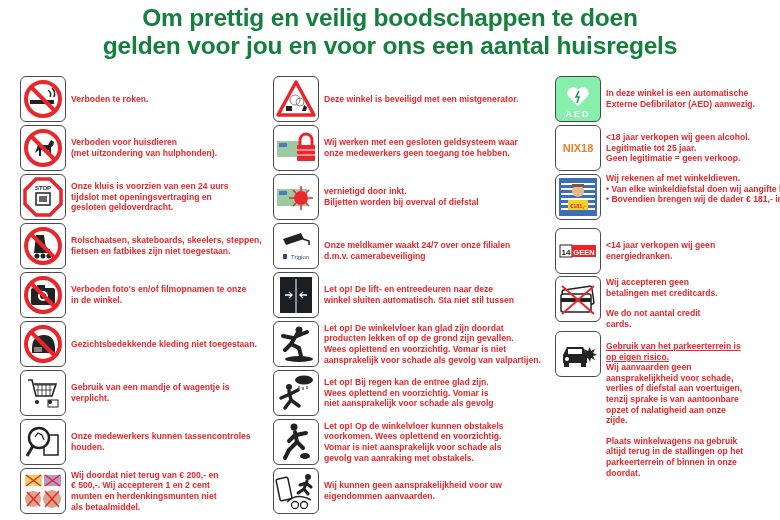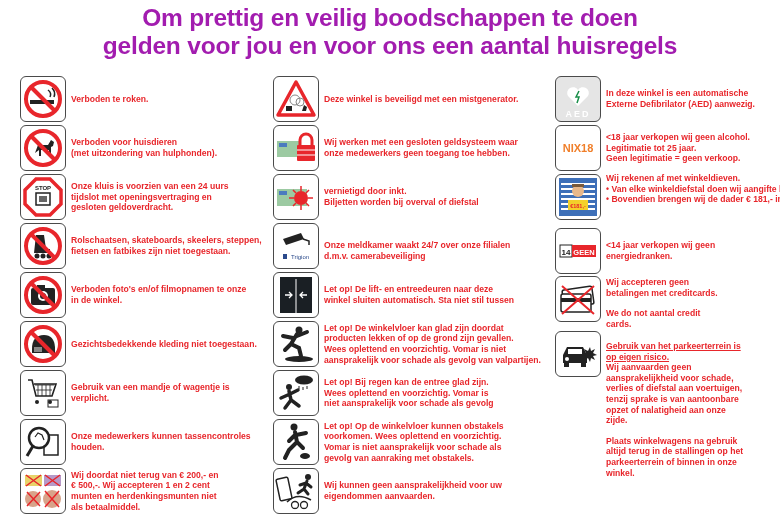--- a/index.html
+++ b/index.html
@@ -1,18 +1,18 @@
 <!DOCTYPE html>
 <html><head>
 <meta charset="utf-8">
 <style>
   * { box-sizing: border-box; margin: 0; padding: 0; }
   html, body { width: 780px; height: 520px; background: #ffffff; overflow: hidden; }
   body { font-family: "Liberation Sans", sans-serif; color: #e8262b; position: relative; }
-  .title { position: absolute; top: 4px; left: 0; width: 780px; text-align: center; font-weight: bold; font-size: 24.5px; line-height: 28px; color: #a21caf; letter-spacing: -0.2px; }
+  .title { position: absolute; top: 4px; left: 0; width: 780px; text-align: center; font-weight: bold; font-size: 24.5px; line-height: 28px; color: #15803d; letter-spacing: -0.2px; }
   .title div { white-space: nowrap; }
   .col { position: absolute; top: 76px; }
   .col.c1 { left: 20px; width: 250px; }
   .col.c2 { left: 273px; width: 275px; }
   .col.c3 { left: 555px; width: 225px; }
   .rule { position: absolute; display: flex; align-items: center; }
   .icon { width: 46px; height: 46px; border: 1.3px solid #4a4a4a; border-radius: 6px; background: #fff; flex: 0 0 46px; display: flex; align-items: center; justify-content: center; overflow: hidden; }
   .icon svg { width: 42px; height: 42px; display: block; }
   .txt { margin-left: 5px; font-size: 8.6px; line-height: 10.6px; font-weight: bold; color: #e8262b; white-space: nowrap; }
   .txt .line { display: block; }
@@ -308,21 +308,21 @@
     </div>
     <div class="txt">
         <span class="line">Wij kunnen geen aansprakelijkheid voor uw</span>
         <span class="line">eigendommen aanvaarden.</span>
       </div>
   </div>
 </div>
 
 <div class="col c3">
   <div class="rule" style="top:0">
-    <div class="icon" style="background:#e5e5e5">
+    <div class="icon" style="background:#86efac">
       <svg viewBox="0 0 42 42">
           <path d="M21 28 l-10-10 a5 5 0 0 1 10-6 a5 5 0 0 1 10 6 z" fill="#fff"></path>
           <path d="M22 13 l-3 6 h3 l-2 6" stroke="#1a8f4a" stroke-width="1.5" fill="none"></path>
           <text x="21" y="39" font-size="9" font-weight="bold" text-anchor="middle" fill="#fff" letter-spacing="2" font-family="Liberation Sans, sans-serif">AED</text>
         </svg>
     </div>
     <div class="txt">
         <span class="line">In deze winkel is een automatische</span>
         <span class="line">Externe Defibrilator (AED) aanwezig.</span>
       </div>
@@ -409,16 +409,16 @@
       <span class="line">Wij aanvaarden geen</span>
       <span class="line">aansprakelijkheid voor schade,</span>
       <span class="line">verlies of diefstal aan voertuigen,</span>
       <span class="line">tenzij sprake is van aantoonbare</span>
       <span class="line">opzet of nalatigheid aan onze</span>
       <span class="line">zijde.</span>
       <span class="gap"></span>
       <span class="line">Plaats winkelwagens na gebruik</span>
       <span class="line">altijd terug in de stallingen op het</span>
       <span class="line">parkeerterrein of binnen in onze</span>
-      <span class="line">winkel.</span>
+      <span class="line">doordat.</span>
     </div>
   </div>
 </div>
 
 </body></html>

